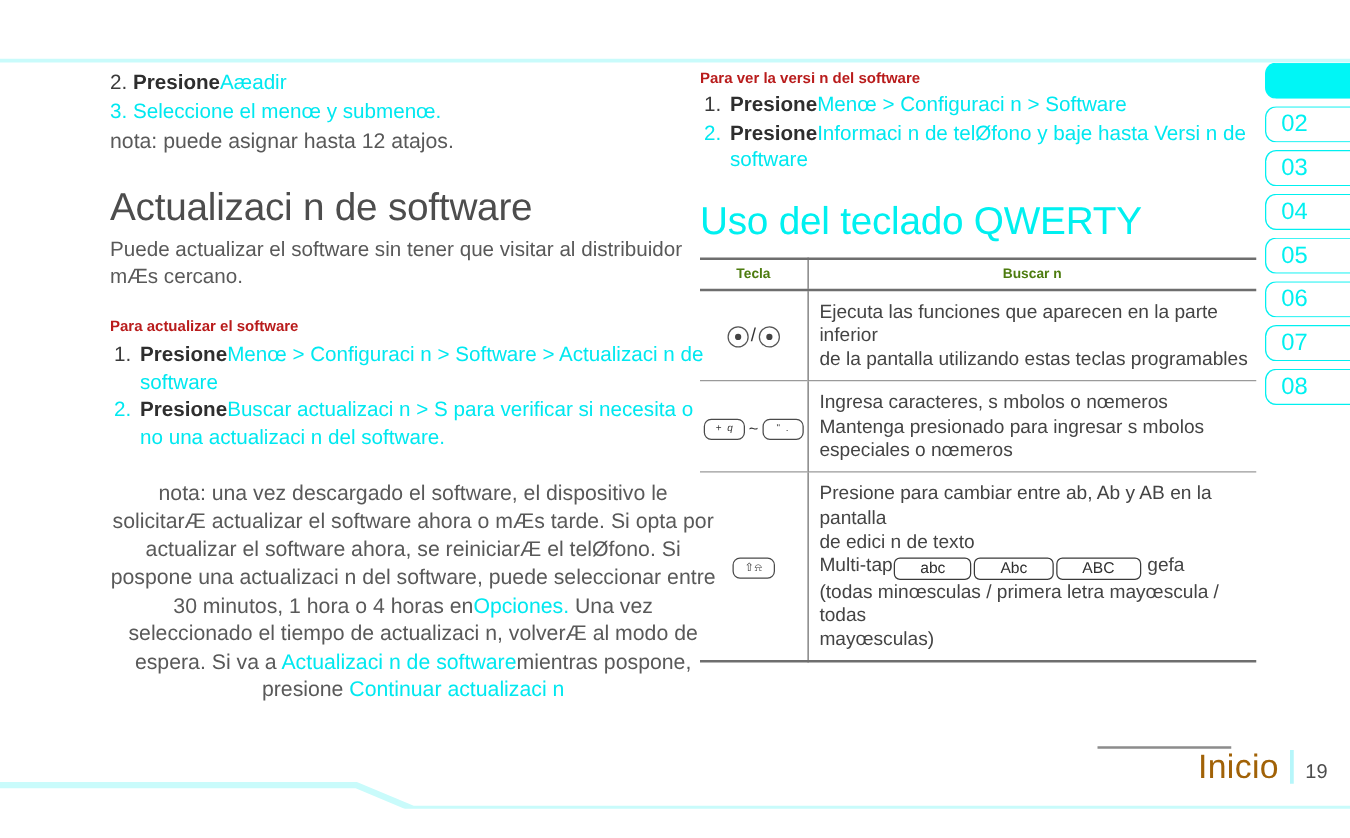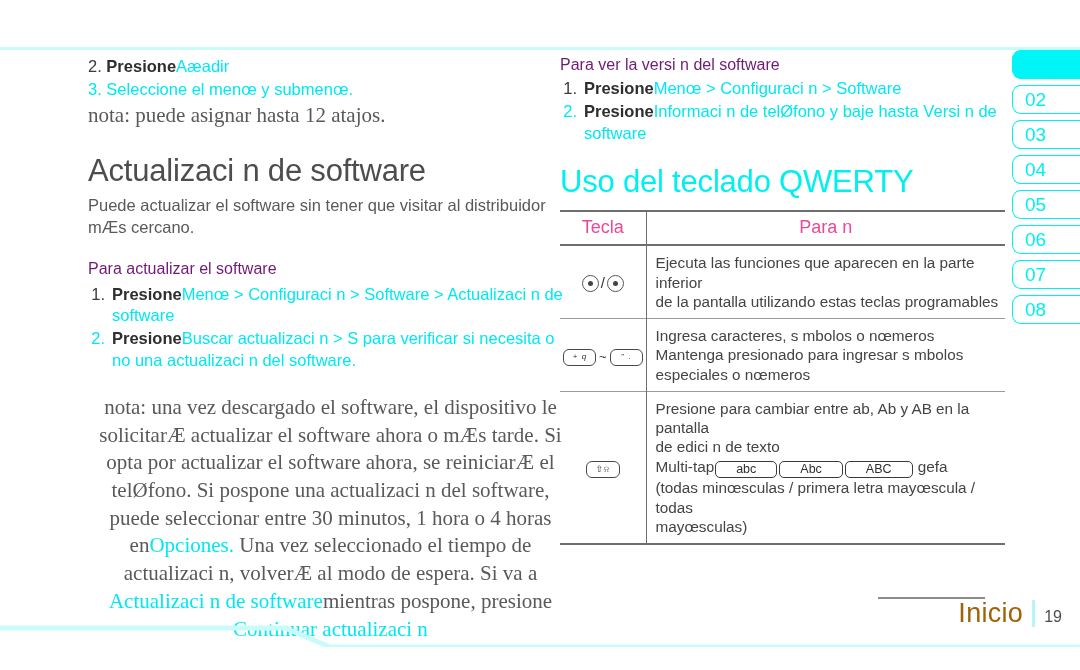--- a/index.html
+++ b/index.html
@@ -26,27 +26,27 @@
   .col-left  { position:absolute; left:88px;  top:56px; width:485px; }
   .col-right { position:absolute; left:560px; top:56px; width:470px; }
 
   
   .h1 {
     font-size:31px; color:#4d4d4d; font-weight:400;
     letter-spacing:-0.2px; line-height:1.05;
   }
   .h1.cyan { color:#00f0f0; }
   .h2 {
-    font-size:16px; color:#701a75; font-weight:400; line-height:1.15;
+    font-size:12px; color:#b91c1c; font-weight:700; line-height:1.15;
   }
   .body {
     font-size:16.5px; color:#595959; line-height:1.32;
   }
   .body.cyan, .cyan { color:#00e8f0; }
-  .small-note { font-size:21px; color:#595959; line-height:1.32;font-family:Liberation Serif, serif; }
+  .small-note { font-size:17px; color:#595959; line-height:1.32; }
   .step { font-size:16.5px; line-height:1.32; }
   .step-num { color:#3b3b3b; }
   .olist { margin:0; padding:0; list-style:none; }
   .olist li { display:flex; gap:7px; }
   .olist li .n { min-width:17px; text-align:right; }
   b.bk { font-weight:700; color:#2e2e2e; }
 
   
   .tabs {
     position:absolute; left:1012px; top:50px; width:68px; z-index:5;
@@ -60,21 +60,21 @@
     background:transparent;
   }
   .tab.active { background:#00f6f6; border-color:#00f6f6; color:#00f6f6; }
 
   
   .keytable {
     width:445px; border-collapse:collapse; margin-top:4px;
     font-size:15.3px; color:#444;
   }
   .keytable th {
-    color:#ec4899; font-weight:400; font-size:18px;
+    color:#4d7c0f; font-weight:700; font-size:11px;
     padding:5px 0 6px 0; text-align:center;
   }
   .keytable thead tr { border-top:2px solid #6e6e6e; }
   .keytable thead { border-bottom:2px solid #6e6e6e; }
   .keytable td {
     padding:7px 0 7px 9px; vertical-align:middle;
     border-top:1px solid #9a9a9a; line-height:1.26;
   }
   .keytable tbody tr:first-child td { border-top:none; }
   .keytable .kcell {
@@ -182,21 +182,21 @@
       </li>
     </ul>
 
     <div class="h1 cyan" style="margin-top:21px; margin-bottom:6px;">Uso del teclado QWERTY</div>
 
 
     <table class="keytable" style="margin-top:12px;">
       <thead>
         <tr>
           <th class="kcell">Tecla</th>
-          <th>Para n</th>
+          <th>Buscar n</th>
         </tr>
       </thead>
       <tbody>
 
         <tr>
           <td class="kcell">
             <span class="softkeys">
               <span class="circkey">
                   <i></i>
                 </span>

